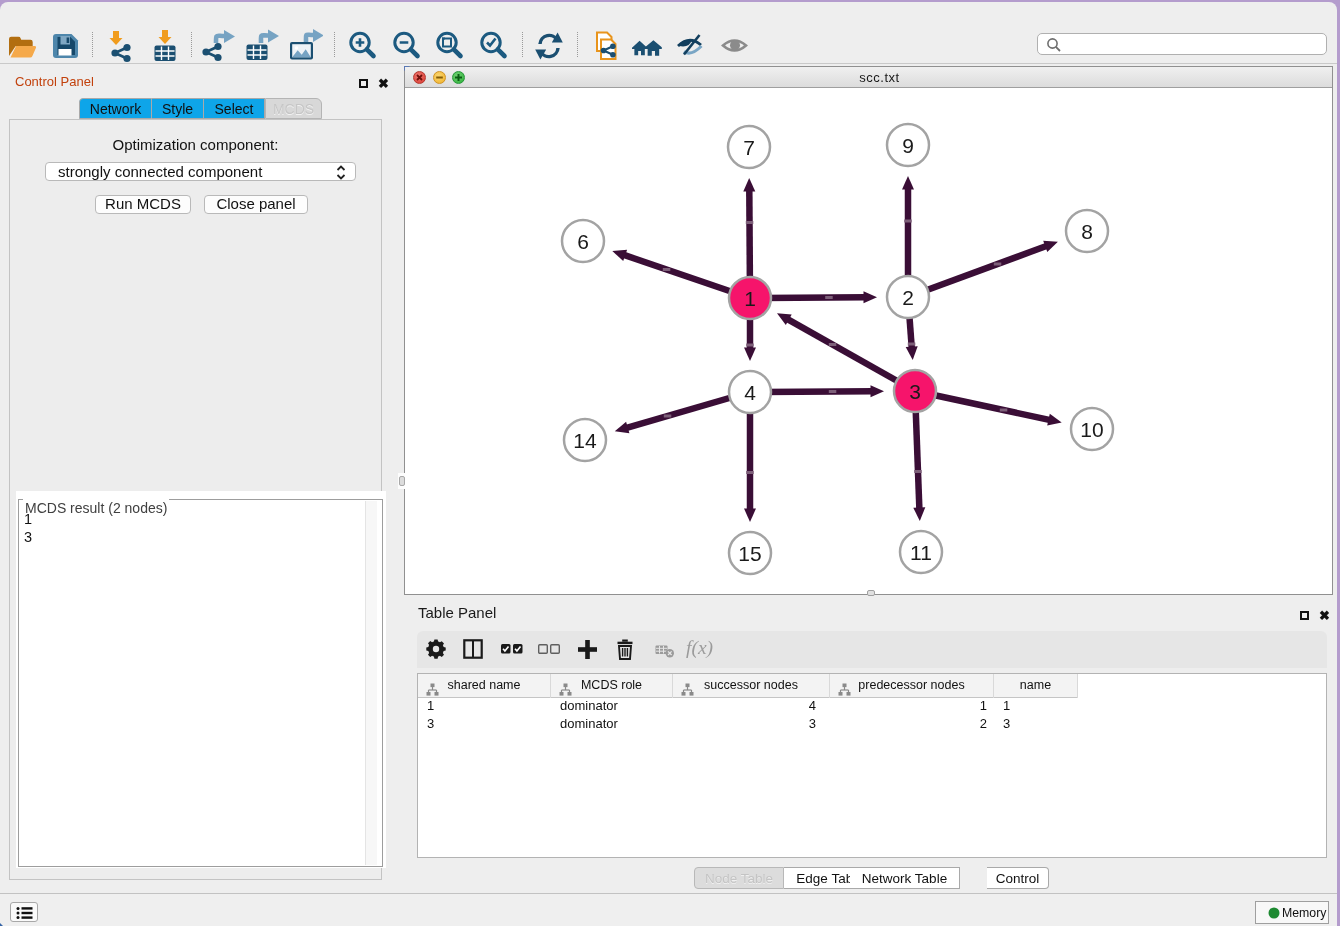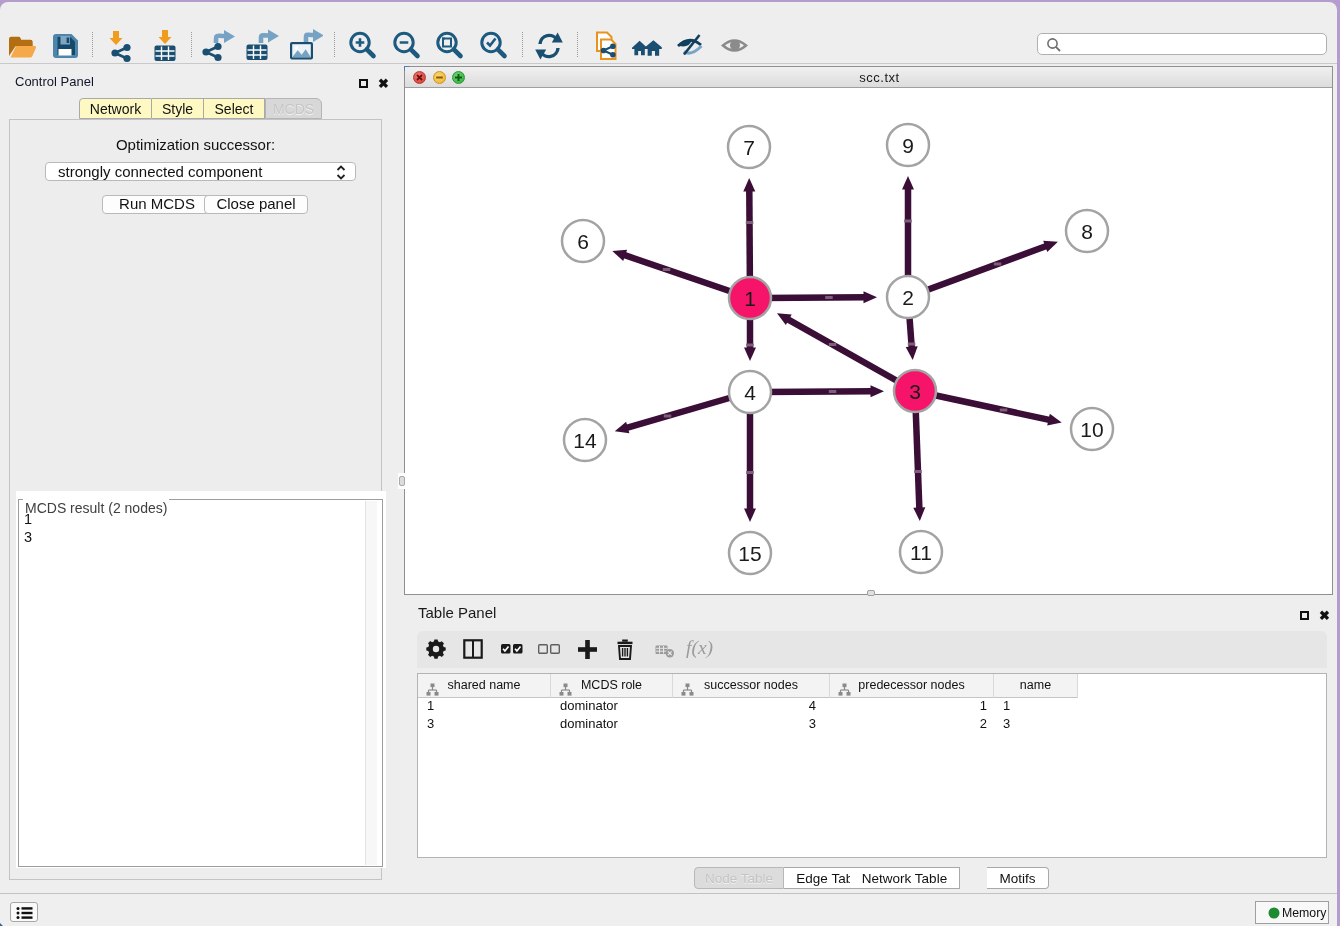--- a/index.html
+++ b/index.html
@@ -9,26 +9,26 @@
 .titlebar { position:absolute; left:0; top:0; width:100%; height:24px; background:linear-gradient(#f8f8f8,#f1f1f1); border-bottom:1px solid #cfcfcf; border-radius:8px 8px 0 0; }
 .tl-circle { position:absolute; top:6px; width:12px; height:12px; border-radius:50%; background:#e2e2e2; border:1px solid #c8c8c8; }
 .title-text { position:absolute; top:4px; width:100%; text-align:center; font-size:13px; color:#9c9c9c; }
 .toolbar { position:absolute; left:0; top:24px; width:100%; height:38px; background:#eeeeee; border-bottom:1px solid #c9c9c9; }
 .tbi { position:absolute; top:3px; }
 .tbsep { position:absolute; top:6px; height:25px; width:0; border-left:1px dotted #9a9a9a; }
 .search { position:absolute; left:1037px; top:7px; width:290px; height:22px; background:#fff; border:1px solid #b0b0b0; border-radius:5px; }
 .content { position:absolute; left:0; top:62px; width:100%; height:829px; background:#eeeeee; }
 
 .cp-head { position:absolute; left:0; top:0; width:391px; height:34px; }
-.cp-title { position:absolute; left:15px; top:10px; font-size:13px; color:#0f172a; }
+.cp-title { position:absolute; left:15px; top:10px; font-size:13px; color:#c2410c; }
 .panel-btns { position:absolute; top:10px; }
 .float-btn { display:inline-block; width:9px; height:9px; border:2px solid #111; margin-right:10px; }
 .close-x { font-size:13px; font-weight:bold; color:#111; }
 .tabs { position:absolute; top:34px; left:0; width:391px; height:21px; }
-.tab { position:absolute; top:0; height:21px; background:#fef9c3; border:1px solid #a9a9a9; font-size:14px; color:#111; text-align:center; line-height:20px; }
+.tab { position:absolute; top:0; height:21px; background:#0ea5e9; border:1px solid #a9a9a9; font-size:14px; color:#111; text-align:center; line-height:20px; }
 .tab.sel { background:#d8d8d8; border-color:#b4b4b4; color:#c6c6c6; text-shadow:0 1px 0 #f2f2f2; }
 .cp-panel { position:absolute; left:9px; top:55px; width:373px; height:761px; border:1px solid #c3c3c3; background:#ededed; }
 .opt-label { position:absolute; top:16px; width:100%; text-align:center; font-size:15px; color:#111; }
 .combo { position:absolute; left:35px; top:42px; width:311px; height:19px; background:#fff; border:1px solid #b9b9b9; border-radius:4px; font-size:15px; color:#111; line-height:17px; padding-left:12px; }
 .combo-arrows { position:absolute; right:8px; top:2px; }
 .btn { position:absolute; top:75px; height:18.5px; background:#fdfdfd; border:1px solid #b9b9b9; border-radius:4px; font-size:15px; color:#111; text-align:center; line-height:16.5px; }
 .fieldset-area { position:absolute; left:6px; top:371px; width:370px; height:377px; background:#fff; }
 .fieldset { position:absolute; left:2px; top:8px; right:3px; bottom:1px; border:1px solid #9d9d9d; }
 .fs-legend { position:absolute; left:4px; top:-8px; background:#fff; font-size:14px; color:#404040; padding:8px 2px; }
 .fs-text { position:absolute; left:5px; top:11px; font-size:14.5px; color:#111; line-height:17.5px; }
@@ -183,28 +183,28 @@
       <div class="cp-title">Control Panel</div>
       <div class="panel-btns" style="left:359px;"><span class="float-btn"></span><span class="close-x">✖</span></div>
     </div>
     <div class="tabs">
       <div class="tab" style="left:79px; width:73px; border-radius:4px 0 0 0;">Network</div>
       <div class="tab" style="left:152px; width:52px; border-left:none;">Style</div>
       <div class="tab" style="left:204px; width:61px; border-left:none;">Select</div>
       <div class="tab sel" style="left:265px; width:57px; border-radius:0 6px 0 0;">MCDS</div>
     </div>
     <div class="cp-panel">
-      <div class="opt-label">Optimization successor:</div>
+      <div class="opt-label">Optimization component:</div>
       <div class="combo">strongly connected component
         <svg class="combo-arrows" width="12" height="15" viewBox="0 0 12 15">
             <path d="M2.5 5 L6 1.5 L9.5 5" stroke="#222" stroke-width="1.8" fill="none"></path>
             <path d="M2.5 10 L6 13.5 L9.5 10" stroke="#222" stroke-width="1.8" fill="none"></path>
           </svg>
       </div>
-      <div class="btn" style="left:92px; width:110px;">Run MCDS</div>
+      <div class="btn" style="left:85px; width:96px;">Run MCDS</div>
       <div class="btn" style="left:194px; width:104px;">Close panel</div>
       <div class="fieldset-area">
         <div class="fieldset">
           <div class="fs-legend">MCDS result (2 nodes)</div>
           <div class="fs-text">1<br>3</div>
           <div class="fs-scroll"></div>
         </div>
       </div>
     </div>
     <div class="netwin">
@@ -393,21 +393,21 @@
         <div class="tbl-row" style="left:9px; top:42px">3</div>
         <div class="tbl-row" style="left:142px; top:42px">dominator</div>
         <div class="tbl-row" style="left:255px; top:42px;width:143px;text-align:right">3</div>
         <div class="tbl-row" style="left:412px; top:42px;width:157px;text-align:right">2</div>
         <div class="tbl-row" style="left:585px; top:42px">3</div>
       </div>
     <div class="tp-tabs">
       <div class="tp-tab sel" style="left:294px; width:90px; border-radius:4px 0 0 4px;">Node Table</div>
       <div class="tp-tab" style="left:384px; width:93px; border-left:none;">Edge Table</div>
       <div class="tp-tab" style="left:450px; width:110px; border-left:none;">Network Table</div>
-      <div class="tp-tab" style="left:587px; width:62px; border-left:none; border-radius:0 4px 4px 0;">Motifs</div>
+      <div class="tp-tab" style="left:587px; width:62px; border-left:none; border-radius:0 4px 4px 0;">Control</div>
     </div>
   <div style="position:absolute;left:398px;top:409px;width:7px;height:16px;background:#fdfdfd;"></div>
       <div style="position:absolute;left:398.5px;top:412px;width:6px;height:10px;background:#dcdcdc;border:1px solid #a8a8a8;border-radius:2px"></div>
       <div style="position:absolute;left:867px;top:526px;width:8px;height:6px;background:#e0e0e0;border:1px solid #a0a0a0;border-radius:2px"></div>
     </div>
   <div class="statusbar">
       <svg style="position:absolute;left:0;top:29px" width="5" height="5" viewBox="0 0 5 5">
         <path d="M0 0 L5 5 L0 5 Z" fill="#3665a6"></path>
       </svg>
     <div class="sb-left-btn">

